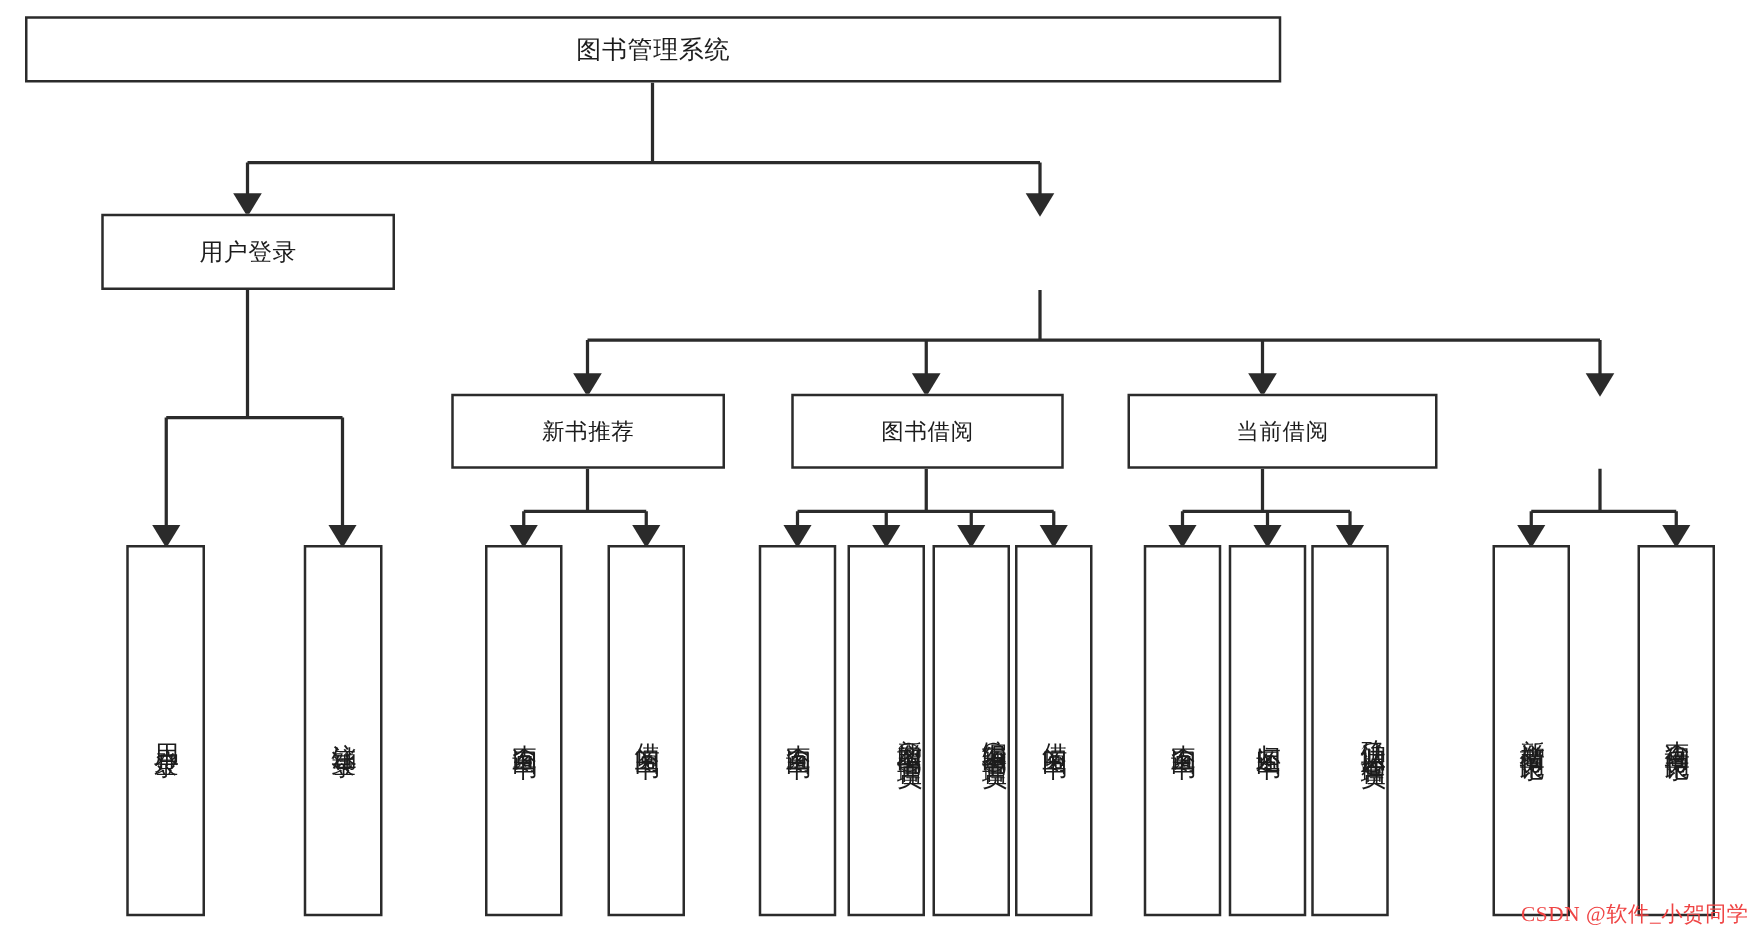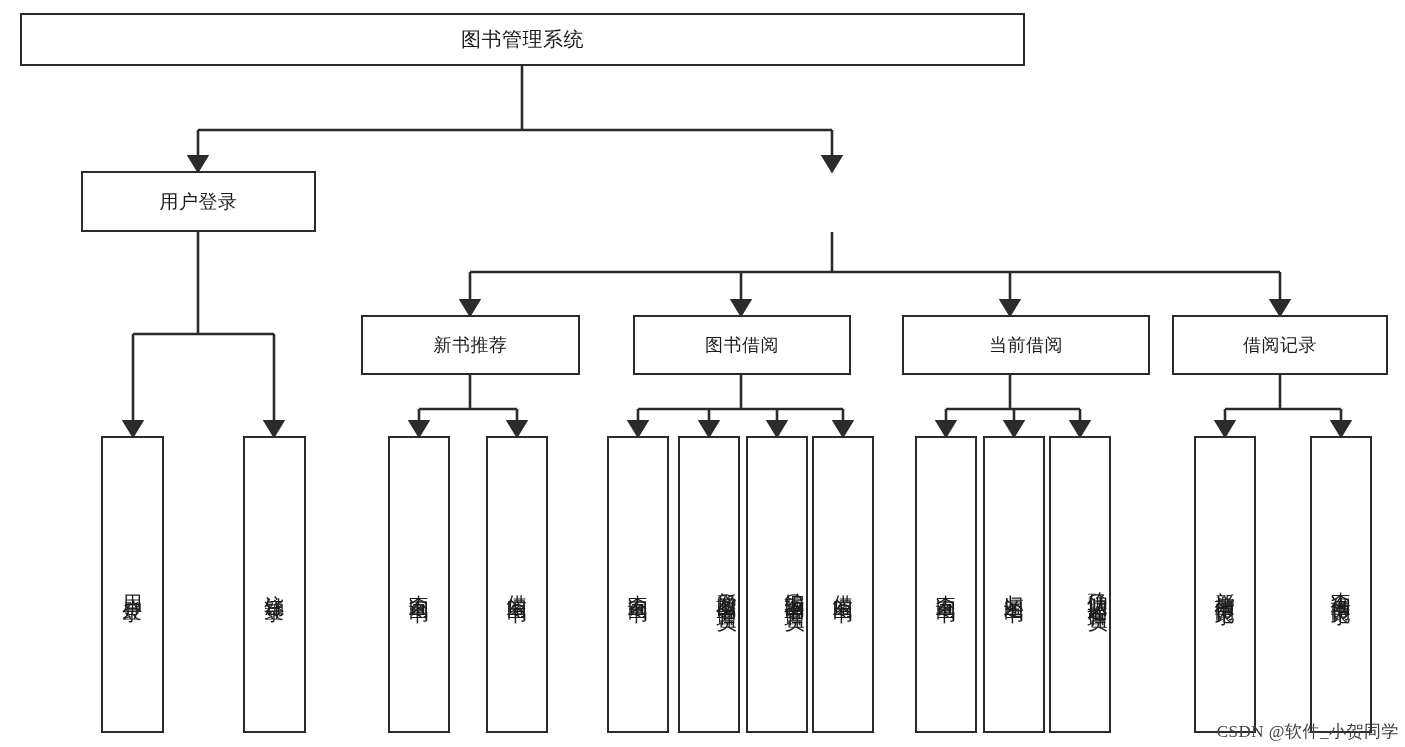--- a/index.html
+++ b/index.html
@@ -34,21 +34,21 @@
     padding-top:10px;
     line-height:1.12;
     letter-spacing:3px;
   }
   .node.leaf.top-anchor{align-items:flex-start;}
   .node.leaf.mid{align-items:center;padding-top:0;}
   .watermark{
     position:absolute;
     right:6px;bottom:4px;
     font-size:17px;
-    color:#404040;
+    color:#ef4444;
     letter-spacing:0.5px;
     white-space:nowrap;
     pointer-events:none;
   }
 </style>
 </head>
 <body>
 
 <div id="canvas">
 
@@ -102,21 +102,20 @@
     </g>
   </svg>
 
   <div class="node root" style="left:20px;top:13px;width:1005px;height:53px;">图书管理系统</div>
 
   <div class="node lvl2" style="left:81px;top:171px;width:235px;height:61px;">用户登录</div>
 
   <div class="node lvl3" style="left:361px;top:315px;width:219px;height:60px;">新书推荐</div>
   <div class="node lvl3" style="left:633px;top:315px;width:218px;height:60px;">图书借阅</div>
   <div class="node lvl3" style="left:902px;top:315px;width:248px;height:60px;">当前借阅</div>
-  <div class="node lvl3" style="left:1172px;top:315px;width:216px;height:60px;">借阅记录</div>
 
   <div class="node leaf mid" style="left:101px;top:436px;width:63px;height:297px;">用户登录</div>
   <div class="node leaf mid" style="left:243px;top:436px;width:63px;height:297px;">注销登录</div>
 
   <div class="node leaf mid" style="left:388px;top:436px;width:62px;height:297px;">查询图书</div>
   <div class="node leaf mid" style="left:486px;top:436px;width:62px;height:297px;">借阅图书</div>
 
   <div class="node leaf mid" style="left:607px;top:436px;width:62px;height:297px;">查询图书</div>
   <div class="node leaf top-anchor" style="left:678px;top:436px;width:62px;height:297px;">新增图书（管理员）</div>
   <div class="node leaf top-anchor" style="left:746px;top:436px;width:62px;height:297px;">编辑图书（管理员）</div>

